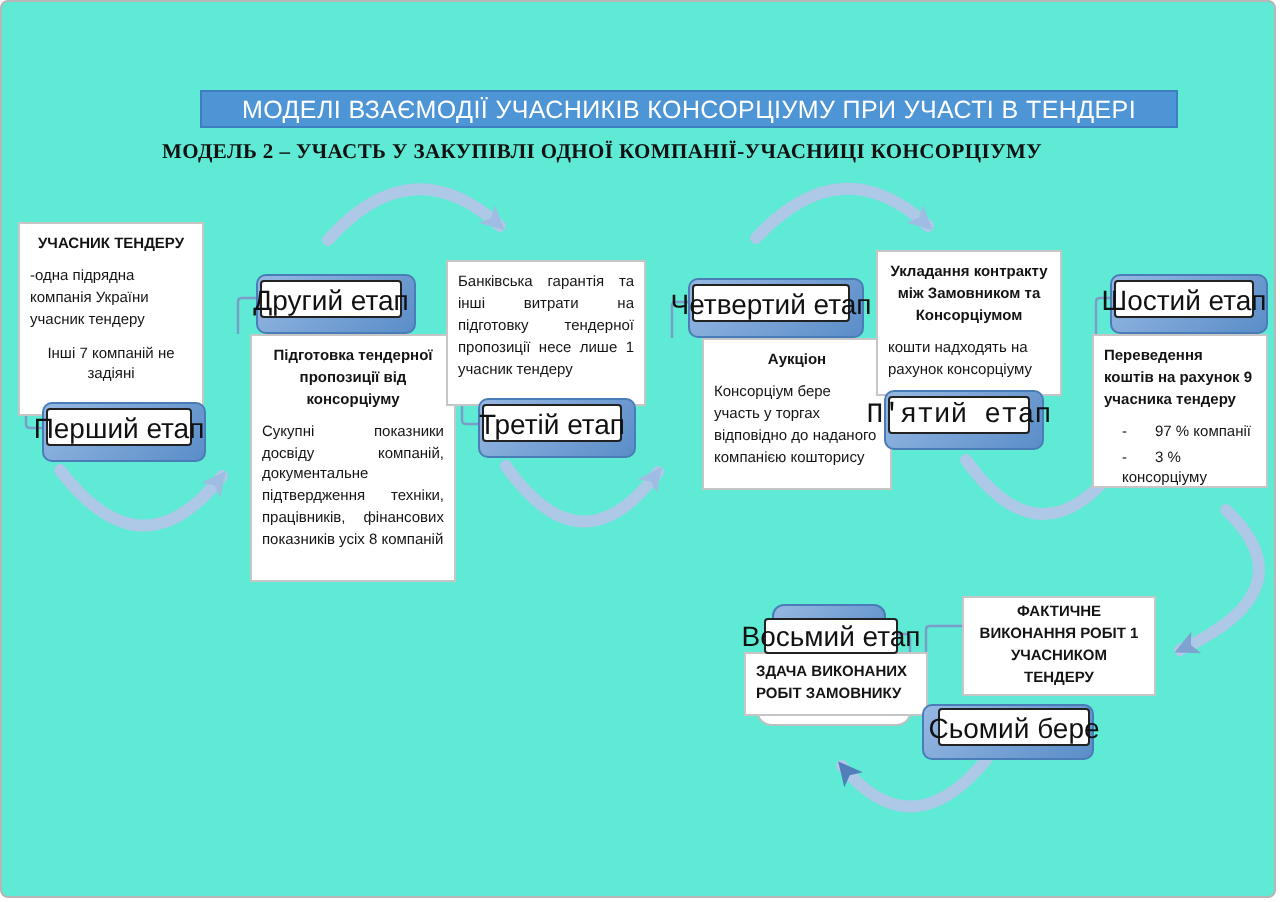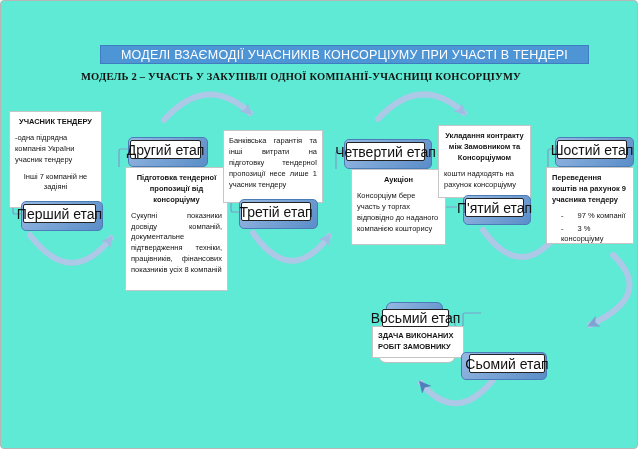--- a/index.html
+++ b/index.html
@@ -142,38 +142,41 @@
   </div>
   <div class="fbox" style="left:350px;top:168px;width:95px;height:76px;">
     <div class="bt">Аукціон</div>
     <div class="body-left">Консорціум бере участь у торгах відповідно до наданого компанією кошторису</div>
   </div>
 
   <div class="fbox" style="left:437px;top:124px;width:93px;height:73px;">
     <div class="bt">Укладання контракту між Замовником та Консорціумом</div>
     <div class="body-left">кошти надходять на рахунок консорціуму</div>
   </div>
-  <div class="stage-label" style="left:464px;top:197px;width:59px;height:19px;">
+  <div class="stage-label" style="left:443px;top:197px;width:71px;height:19px;font-family:Liberation Mono, monospace;">
     <span class="stage-shadow"></span>
     <span class="stage-text">П'ятий  етап</span>
   </div>
 
   <div class="stage-label" style="left:556px;top:139px;width:70px;height:19px;">
     <span class="stage-shadow"></span>
     <span class="stage-text">Шостий етап</span>
   </div>
   <div class="fbox" style="left:545px;top:166px;width:88px;height:77px;">
     <div class="bt-left">Переведення коштів на рахунок 9 учасника тендеру</div>
     <div class="pct-line"><span>-</span><span class="gap"></span><span>97 % компанії</span></div>
     <div class="pct-line"><span>-</span><span class="gap"></span><span>3 % консорціуму</span></div>
   </div>
 
+  <div class="fbox" style="left:480px;top:297px;width:97px;height:50px;display:flex;align-items:center;">
+    <div class="bt" style="margin:0;width:100%;">ФАКТИЧНЕ ВИКОНАННЯ РОБІТ 1 УЧАСНИКОМ ТЕНДЕРУ</div>
+  </div>
   <div class="stage-label sw-left" style="left:468px;top:353px;width:76px;height:19px;">
     <span class="stage-shadow"></span>
-    <span class="stage-text">Сьомий  етап</span>
+    <span class="stage-text">Сьомий  бере</span>
   </div>
 
   <div class="blue-cap"></div>
   <div class="white-tray"></div>
   <div class="stage-label no-shadow" style="left:381px;top:308px;width:67px;height:18px;">
 
     <span class="stage-text">Восьмий  етап</span>
   </div>
   <div class="fbox" style="left:371px;top:325px;width:92px;height:32px;display:flex;align-items:center;">
     <div class="bt-left" style="margin:0;">ЗДАЧА ВИКОНАНИХ РОБІТ ЗАМОВНИКУ</div>

